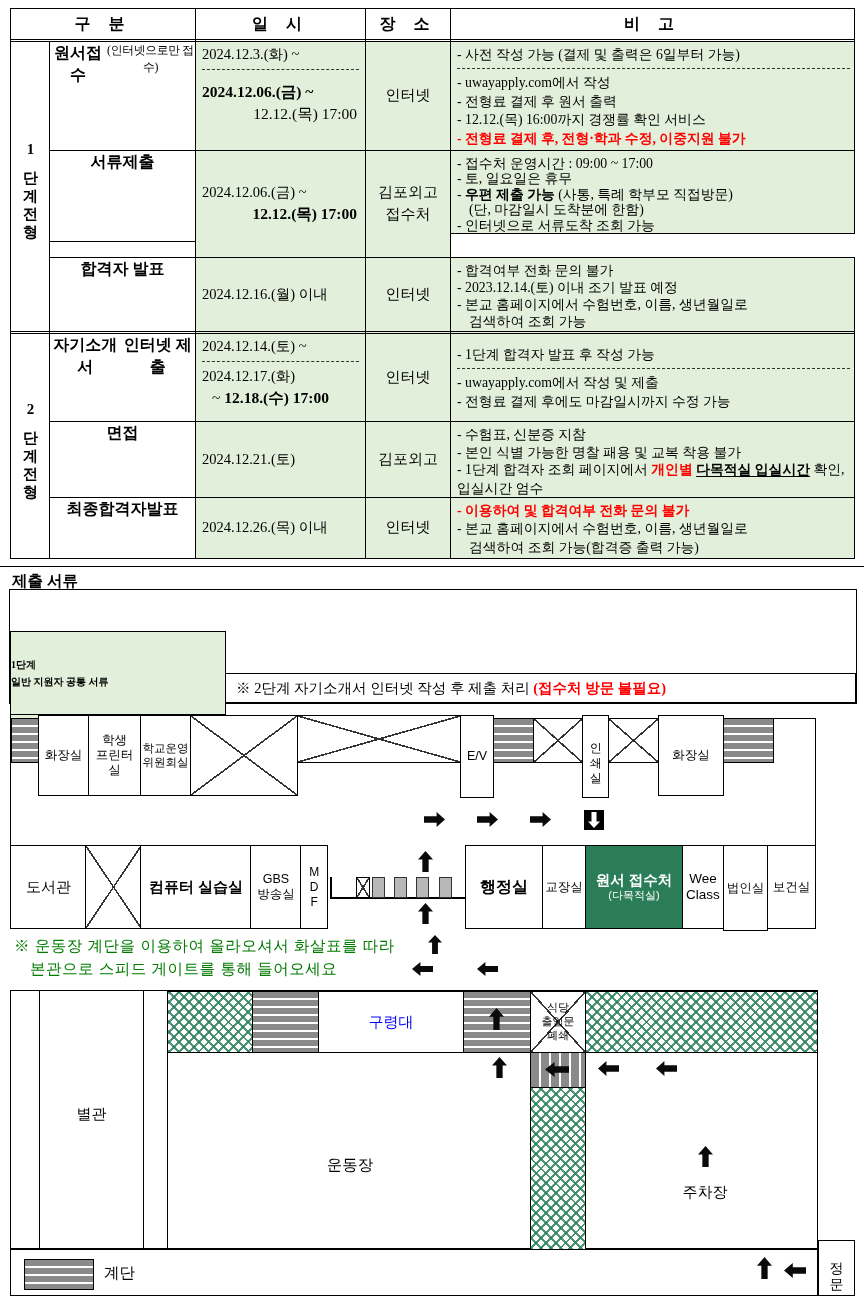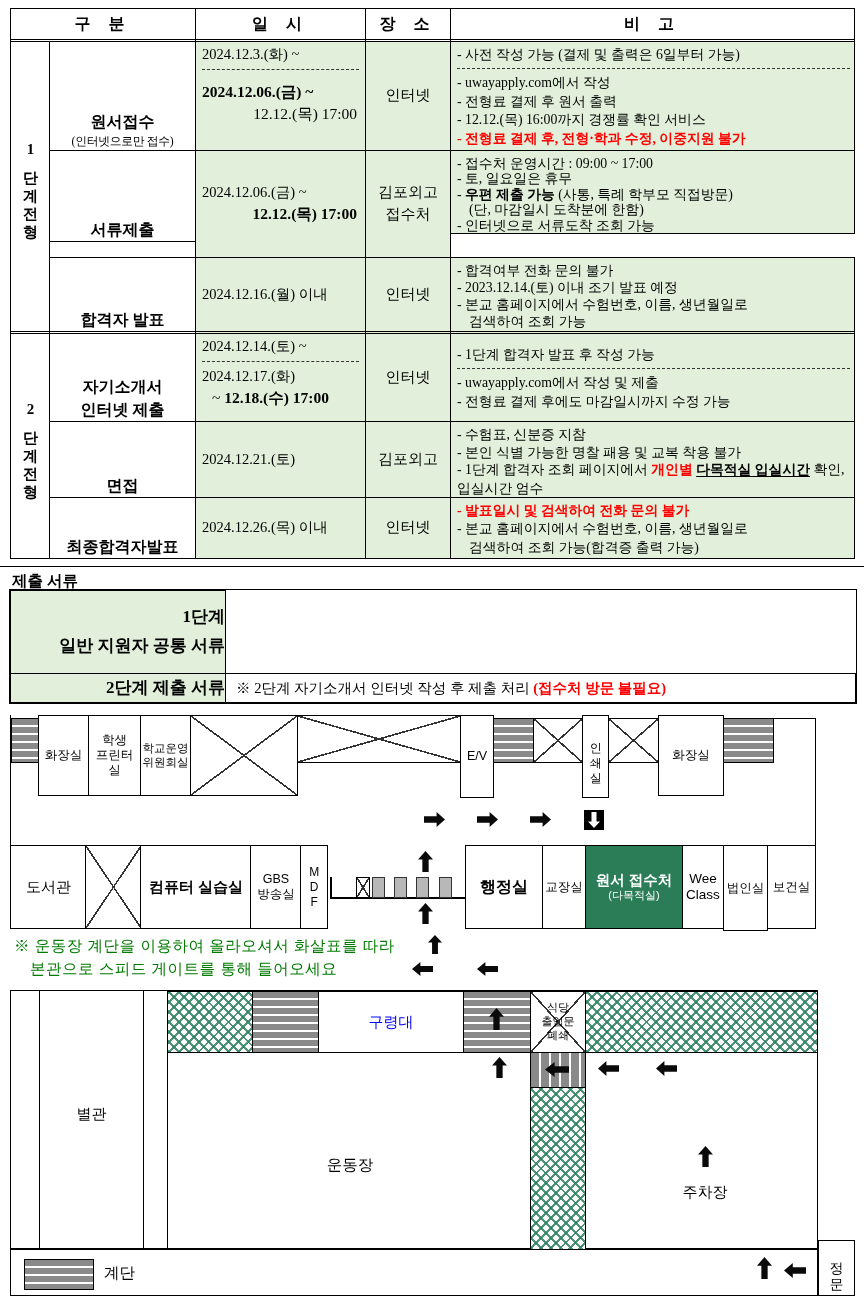--- a/index.html
+++ b/index.html
@@ -7,21 +7,21 @@
         font-family:"Liberation Serif",serif;overflow:hidden;}
   .abs{position:absolute;box-sizing:border-box;}
   .cell{position:absolute;box-sizing:border-box;border:1px solid #000;background:#fff;}
   .green{background:#e2efda;}
   .hdr{font-weight:bold;text-align:center;font-size:16px;letter-spacing:7px;
        display:flex;align-items:center;justify-content:center;border-bottom:3px double #000;}
   .thickbot{border-bottom:3px double #000;}
   .vcell{display:flex;align-items:center;justify-content:center;}
   .vtext{writing-mode:vertical-rl;text-orientation:upright;letter-spacing:3px;}
   .stageLbl{font-weight:bold;font-size:15px;}
-  .namecell{display:flex;flex-direction:column;justify-content:flex-end;text-align:center;
+  .namecell{display:flex;justify-content:center;text-align:center;
             font-size:16px;line-height:1.4;}
   .dates{display:flex;flex-direction:column;justify-content:center;font-size:14.5px;
          padding:3px 6px;line-height:1.45;}
   .topalign{justify-content:flex-start;padding-top:2px;}
   .placecell{display:flex;flex-direction:column;justify-content:center;text-align:center;
              font-size:15px;line-height:1.45;}
   .notes{display:flex;flex-direction:column;justify-content:center;font-size:13.8px;
          line-height:1.38;padding:3px 4px 2px 6px;}
   .ln{min-height:1em;}
   .b{font-weight:bold;}
@@ -29,22 +29,22 @@
   .u{text-decoration:underline;text-underline-offset:2px;}
   .ln.dashed{border-bottom:1px dashed #333;padding-bottom:4px;margin-bottom:4px;}
   .ln.right{text-align:right;padding-right:2px;}
   .ln.gap{margin-top:7px;}
   .ln.ind{padding-left:12px;}
   .ln.ind2{padding-left:10px;}
   .ln.big{font-size:15.5px;}
   .ln.sm{font-size:11.8px;letter-spacing:-0.3px;}
   .hline{position:absolute;background:#000;}
   .sectitle{position:absolute;font-weight:bold;font-size:15.5px;}
-  .doclabel{display:flex;flex-direction:column;justify-content:center;text-align:right;
-            font-size:17px;line-height:1.7;}
+  .doclabel{display:flex;flex-direction:column;justify-content:center;text-align:left;
+            font-size:10px;line-height:1.7;margin-top:41px;}
   .docitems{font-size:14.5px;padding:4px 10px;display:flex;flex-direction:column;justify-content:center;}
   .docitems .ln{line-height:26px;}
   .docline{font-size:14.5px;display:flex;flex-direction:column;justify-content:center;padding:0 10px;}
   
   .mbox{position:absolute;box-sizing:border-box;border:1px solid #000;background:#fff;
         display:flex;align-items:center;justify-content:center;text-align:center;
         font-family:"Liberation Sans",sans-serif;font-size:12.5px;line-height:1.2;}
   .stairsH{background:repeating-linear-gradient(180deg,#8a8a8a 0 6px,#ffffff 6px 8px);}
   .stairsV{background:repeating-linear-gradient(90deg,#8a8a8a 0 8px,#ffffff 8px 10px);}
   .hatch{background-image:
@@ -175,21 +175,21 @@
     <div class="cell namecell" style="left:49px;top:497px;width:147px;height:62px">
         <div class="ln"><span class="b">최종합격자발표</span></div>
       </div>
     <div class="cell green dates" style="left:195px;top:497px;width:171px;height:62px">
         <div class="ln"><span class="">2024.12.26.(목) 이내</span></div>
       </div>
     <div class="cell green placecell" style="left:365px;top:497px;width:86px;height:62px">
         <div class="ln"><span class="">인터넷</span></div>
       </div>
     <div class="cell green notes" style="left:450px;top:497px;width:405px;height:62px">
-        <div class="ln"><span class="b r">- 발표일시 및 검색하여 전화 문의 불가</span></div>
+        <div class="ln"><span class="b r">- 이용하여 및 합격여부 전화 문의 불가</span></div>
         <div class="ln"><span class="">- 본교 홈페이지에서 수험번호, 이름, 생년월일로</span></div>
         <div class="ln ind"><span class="">검색하여 조회 가능(합격증 출력 가능)</span></div>
       </div>
   </div>
 
   <div class="hline" style="left:0;top:566px;width:864px;height:1px"></div>
   <div class="sectitle" style="left:12px;top:571px">제출 서류</div>
 
   <div class="abs" style="left:9px;top:589px;width:848px;height:115px;border:1px solid #000"></div>
   <div class="cell green doclabel" style="left:10px;top:590px;width:216px;height:84px">

